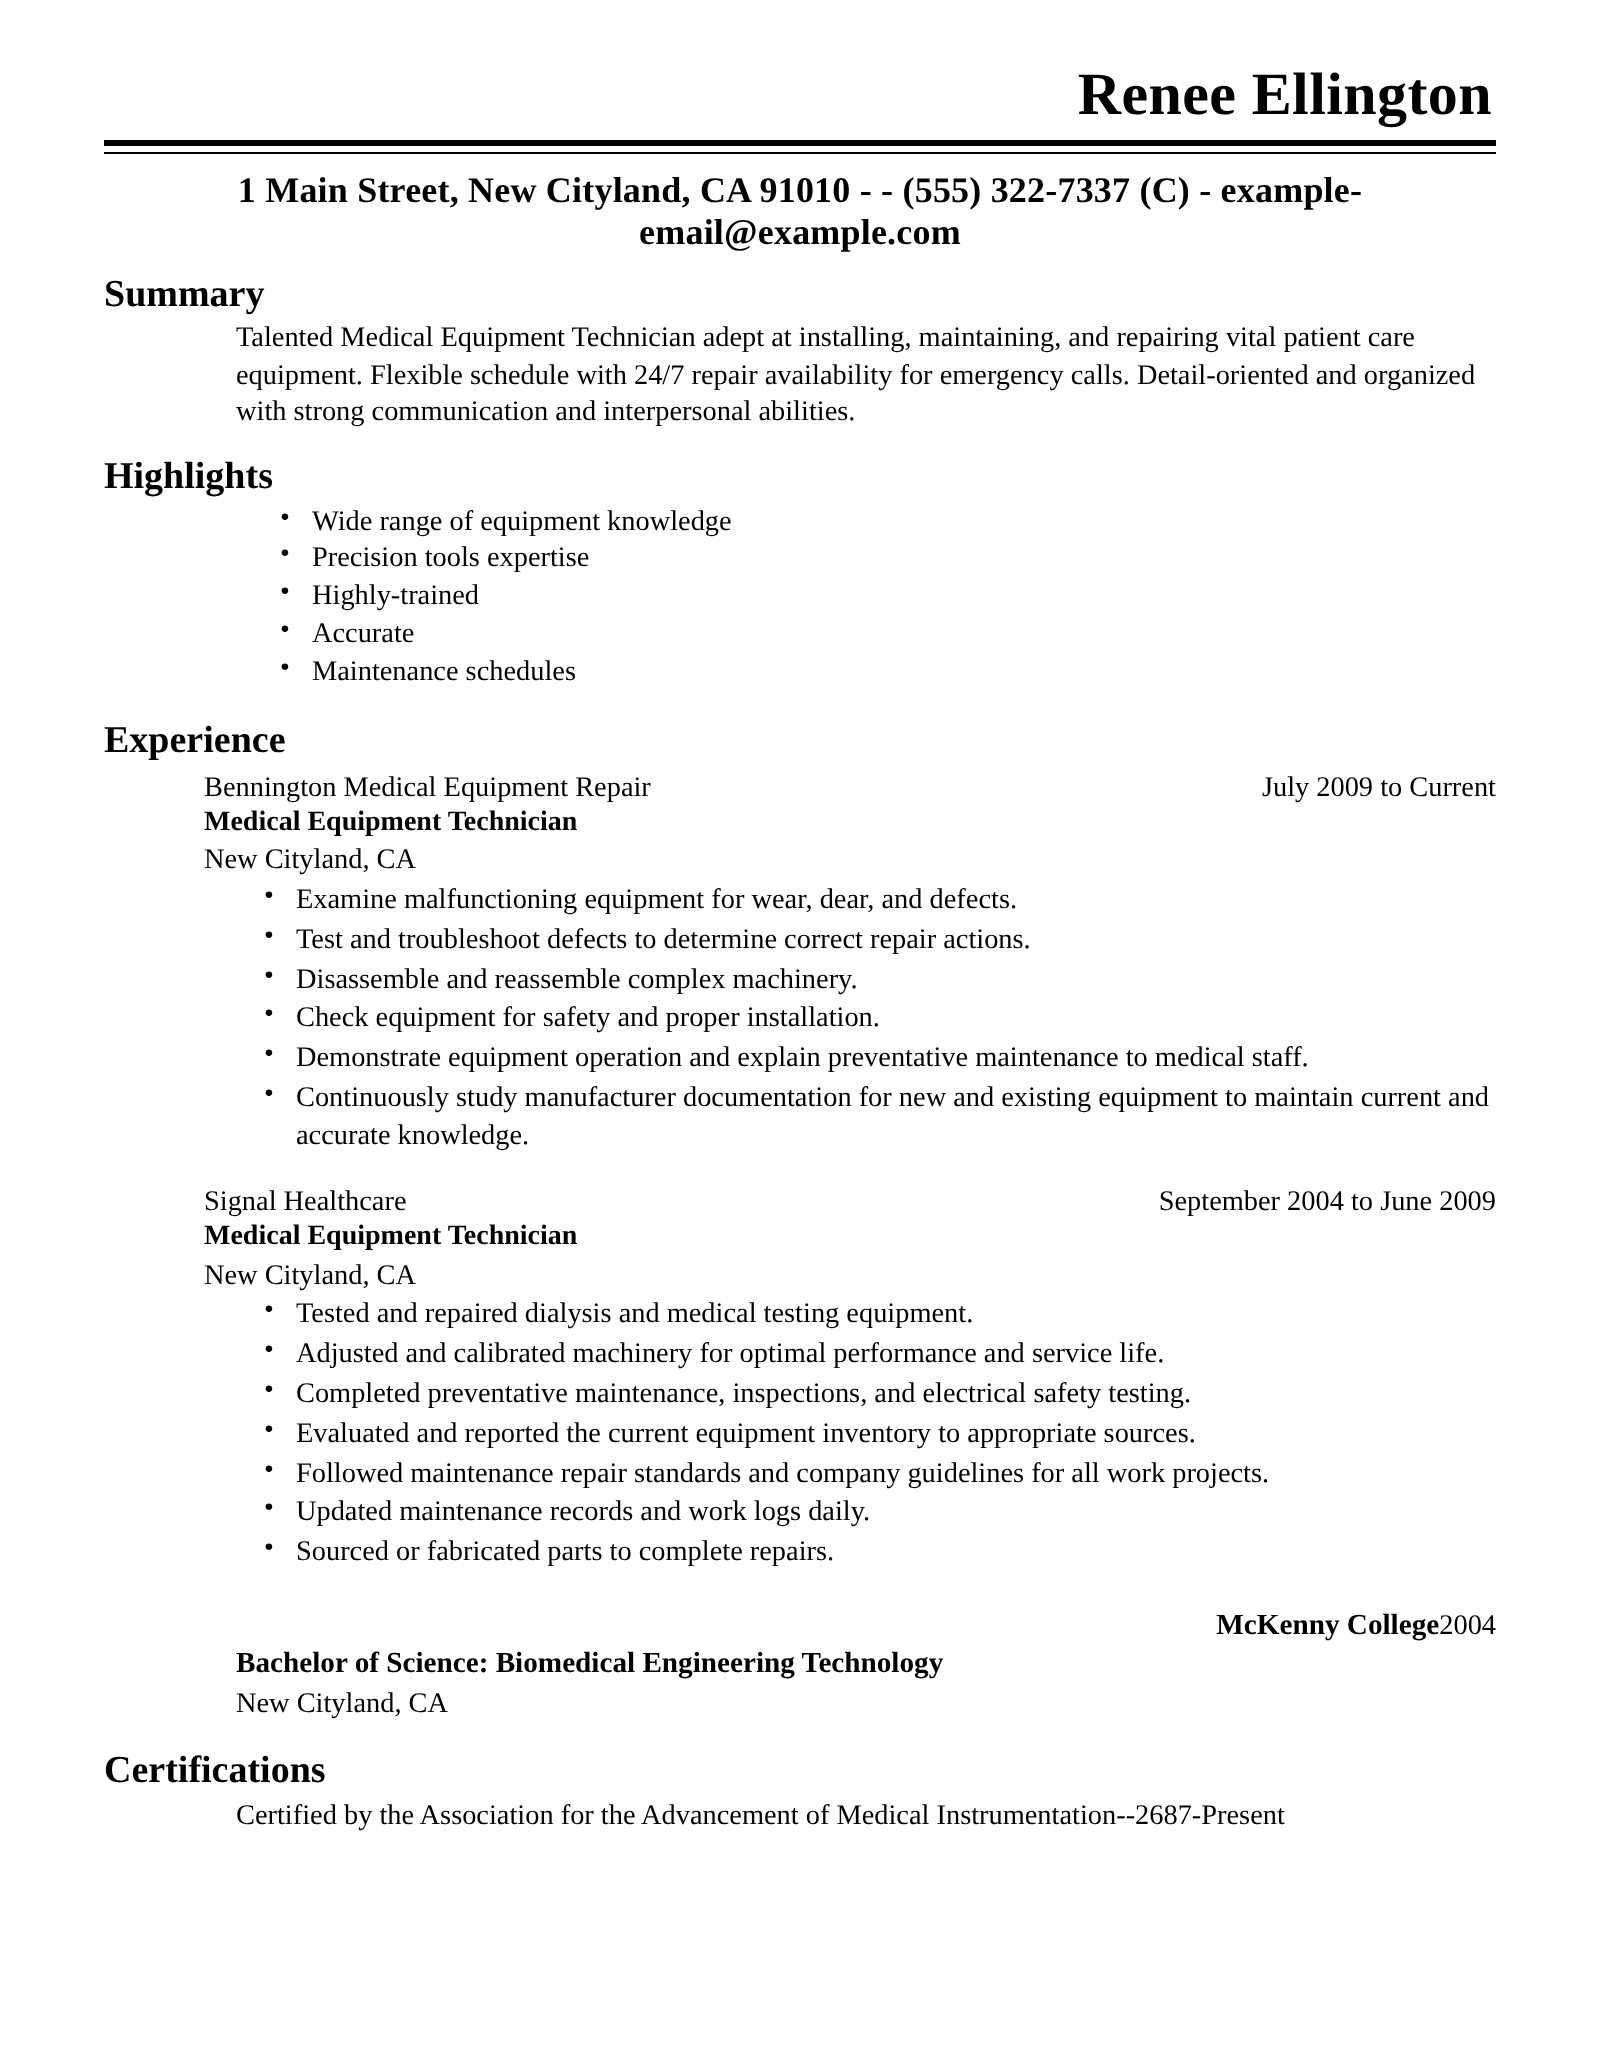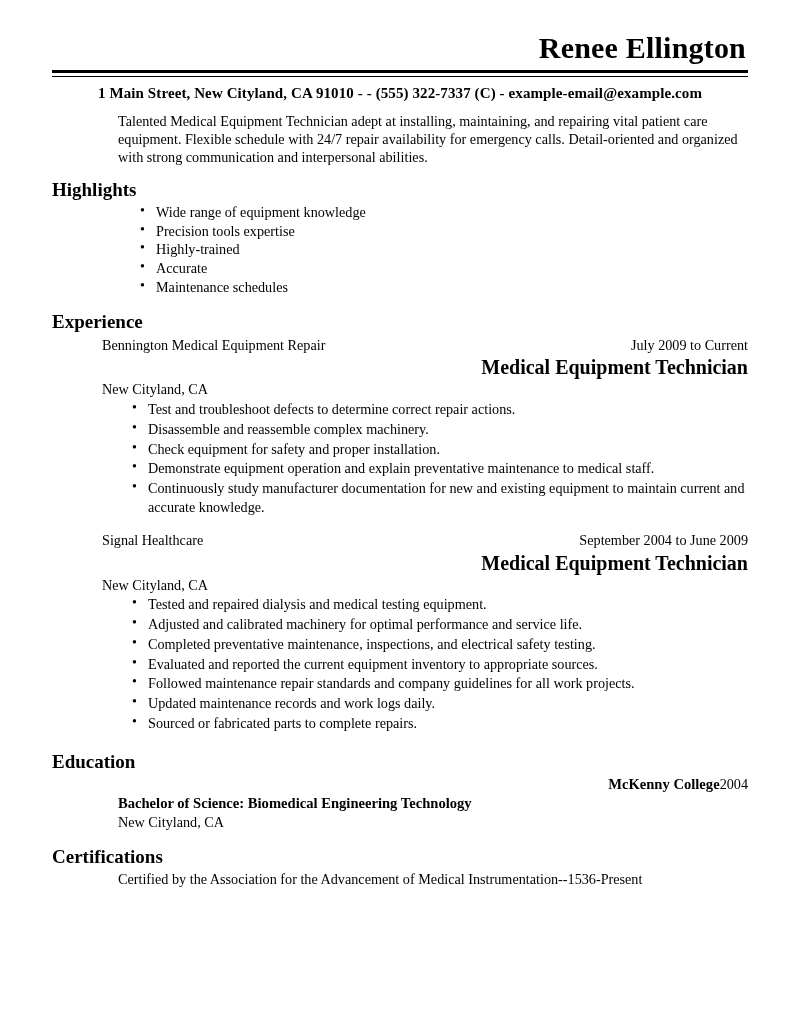--- a/index.html
+++ b/index.html
@@ -36,21 +36,21 @@
   .rule-thick {
     border-top: 3px solid #000;
     margin: 0;
   }
   .rule-thin {
     border-top: 1.5px solid #000;
     margin-top: 3px;
   }
   .contact-line {
     text-align: center;
-    font-size: 15px;
+    font-size: 18px;
     font-weight: bold;
     margin-top: 8px;
     margin-bottom: 2px;
     letter-spacing: 0.1px;
   }
 
   
   .section {
     margin-top: 10px;
   }
@@ -119,23 +119,22 @@
   }
   .job-company {
     font-weight: normal;
   }
   .job-dates {
     font-weight: normal;
     white-space: nowrap;
   }
   .job-title {
     font-weight: bold;
-    font-size: 20px;
-    line-height: 1.3;
-    text-align: right;
+    font-size: 14px;
+    line-height: 1.3;
   }
   .job-location {
     font-size: 14.2px;
     line-height: 1.3;
   }
   .job ul.bullets {
     margin-top: 1px;
     padding-left: 30px;
   }
   .job ul.bullets > li {
@@ -187,20 +186,21 @@
 <body>
 
 <div class="page">
 
   <div class="header-name">Renee Ellington</div>
   <div class="rule-thick"></div>
   <div class="rule-thin"></div>
   <div class="contact-line">1 Main Street, New Cityland, CA 91010 - - (555) 322-7337 (C) - example-email@example.com</div>
 
   <div class="section sec-sum">
+    <div class="section-title">Summary</div>
     <div class="section-body">
       <p class="summary-p">Talented Medical Equipment Technician adept at installing, maintaining, and repairing vital patient care equipment. Flexible schedule with 24/7 repair availability for emergency calls. Detail-oriented and organized with strong communication and interpersonal abilities.</p>
     </div>
   </div>
 
   <div class="section sec-high">
     <div class="section-title">Highlights</div>
     <div class="highlights-cols">
       <div class="hl-col">
         <ul class="bullets">
@@ -218,20 +218,21 @@
     <div class="section-title">Experience</div>
 
     <div class="job">
       <div class="job-row">
         <span class="job-company">Bennington Medical Equipment Repair</span>
         <span class="job-dates">July 2009 to Current</span>
       </div>
       <div class="job-title">Medical Equipment Technician</div>
       <div class="job-location">New Cityland, CA</div>
       <ul class="bullets">
+        <li>Examine malfunctioning equipment for wear, dear, and defects.</li>
         <li>Test and troubleshoot defects to determine correct repair actions.</li>
         <li>Disassemble and reassemble complex machinery.</li>
         <li>Check equipment for safety and proper installation.</li>
         <li>Demonstrate equipment operation and explain preventative maintenance to medical staff.</li>
         <li>Continuously study manufacturer documentation for new and existing equipment to maintain current and accurate knowledge.</li>
       </ul>
     </div>
 
     <div class="job">
       <div class="job-row">
@@ -246,29 +247,28 @@
         <li>Completed preventative maintenance, inspections, and electrical safety testing.</li>
         <li>Evaluated and reported the current equipment inventory to appropriate sources.</li>
         <li>Followed maintenance repair standards and company guidelines for all work projects.</li>
         <li>Updated maintenance records and work logs daily.</li>
         <li>Sourced or fabricated parts to complete repairs.</li>
       </ul>
     </div>
   </div>
 
   <div class="section sec-edu">
-    <div class="section-title">Education</div>
     <div class="edu">
       <div class="edu-row">
         <span class="edu-school">McKenny College</span>
         <span class="edu-year">2004</span>
       </div>
       <div class="edu-degree">Bachelor of Science: Biomedical Engineering Technology</div>
       <div class="edu-location">New Cityland, CA</div>
     </div>
   </div>
 
   <div class="section sec-cert">
     <div class="section-title">Certifications</div>
-    <div class="cert-line">Certified by the Association for the Advancement of Medical Instrumentation--1536-Present</div>
+    <div class="cert-line">Certified by the Association for the Advancement of Medical Instrumentation--2687-Present</div>
   </div>
 
 </div>
 
 </body></html>

